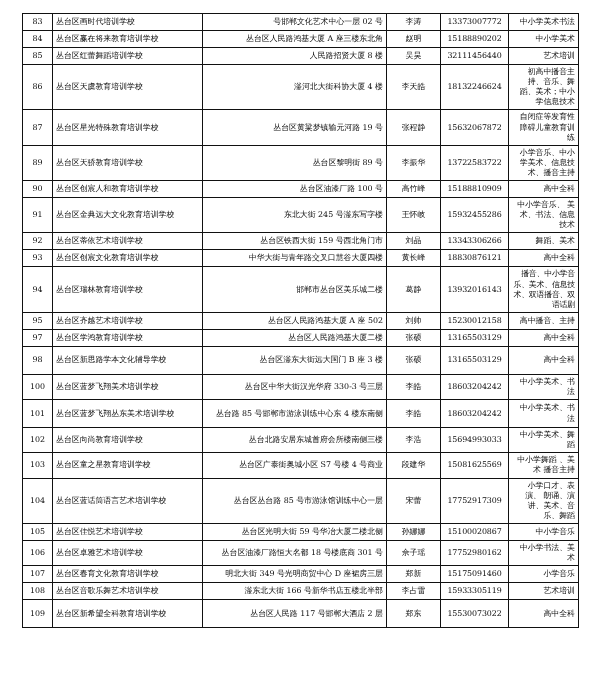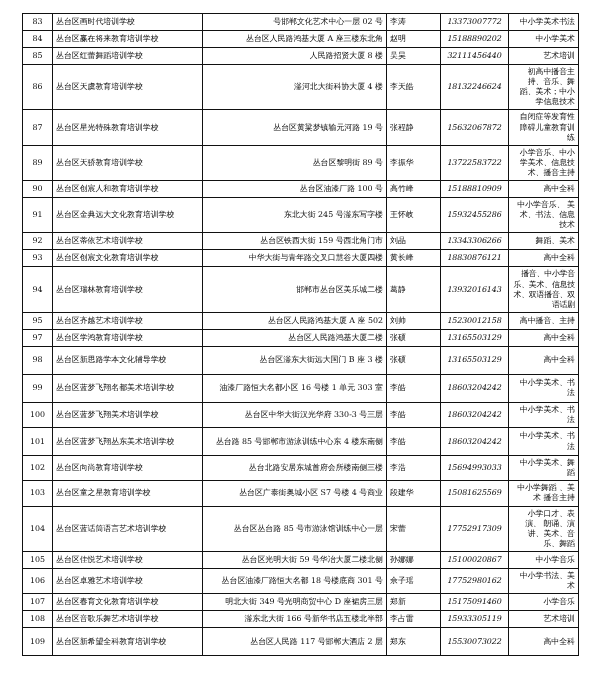--- a/index.html
+++ b/index.html
@@ -43,26 +43,26 @@
     overflow:hidden;
   }
   td.cell-id{
     text-align:center;
     font-family:"DejaVu Serif","Liberation Serif",serif;
     font-size:7.6px;
     padding:2px 1px;
   }
   td.cell-name{text-align:left;padding-left:5px;}
   td.cell-addr{text-align:right;padding-left:5px;}
-  td.cell-person{padding-left:1px;padding-right:1px;}
+  td.cell-person{text-align:center;padding-left:1px;padding-right:1px;}
   td.cell-phone{
     text-align:center;
     font-size:7.3px;
     letter-spacing:-0.1px;
-    padding-left:1px;padding-right:1px;font-style:italic;
+    padding-left:1px;padding-right:1px;
   }
   td.cell-subject{text-align:right;padding-left:4px;}
   td.tight{font-size:6.7px;line-height:1.26;letter-spacing:-0.2px;}
   .row-h1{height:17px;}
   .row-h2{height:28px;}
 </style>
 </head>
 <body>
 
 <div id="doc-page">
@@ -181,28 +181,20 @@
           <td class="cell-subject">高中全科</td>
         </tr>
         <tr class="row-h2">
           <td class="cell-id">98</td>
           <td class="cell-name">丛台区新思路学本文化辅导学校</td>
           <td class="cell-addr">丛台区滏东大街远大国门 B 座 3 楼</td>
           <td class="cell-person">张硕</td>
           <td class="cell-phone">13165503129</td>
           <td class="cell-subject">高中全科</td>
         </tr>
-        <tr class="row-h2">
-          <td class="cell-id">99</td>
-          <td class="cell-name">丛台区蓝梦飞翔名都美术培训学校</td>
-          <td class="cell-addr">油漆厂路恒大名都小区 16 号楼 1 单元 303 室</td>
-          <td class="cell-person">李皓</td>
-          <td class="cell-phone">18603204242</td>
-          <td class="cell-subject">中小学美术、书法</td>
-        </tr>
         <tr class="row-h1">
           <td class="cell-id">100</td>
           <td class="cell-name">丛台区蓝梦飞翔美术培训学校</td>
           <td class="cell-addr">丛台区中华大街汉光华府 330-3 号三层</td>
           <td class="cell-person">李皓</td>
           <td class="cell-phone">18603204242</td>
           <td class="cell-subject">中小学美术、书法</td>
         </tr>
         <tr class="row-h2">
           <td class="cell-id">101</td>

